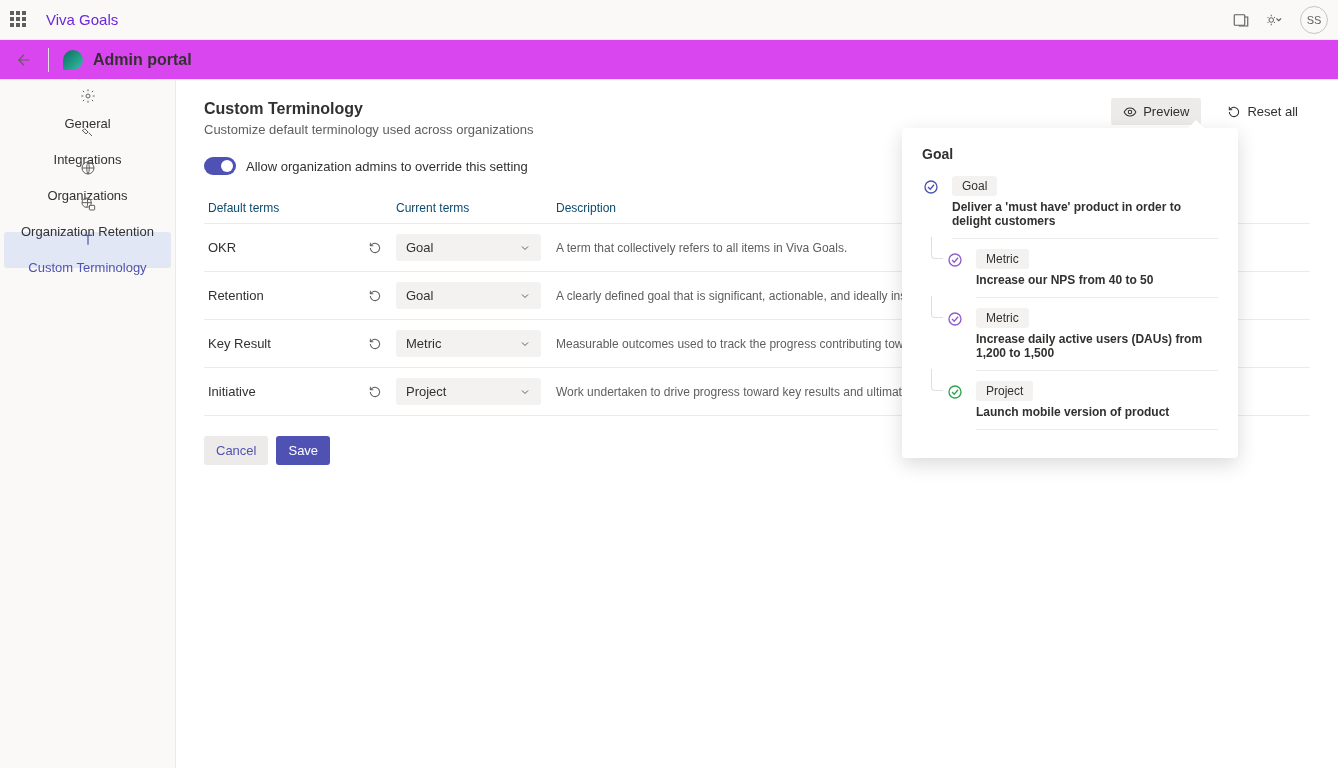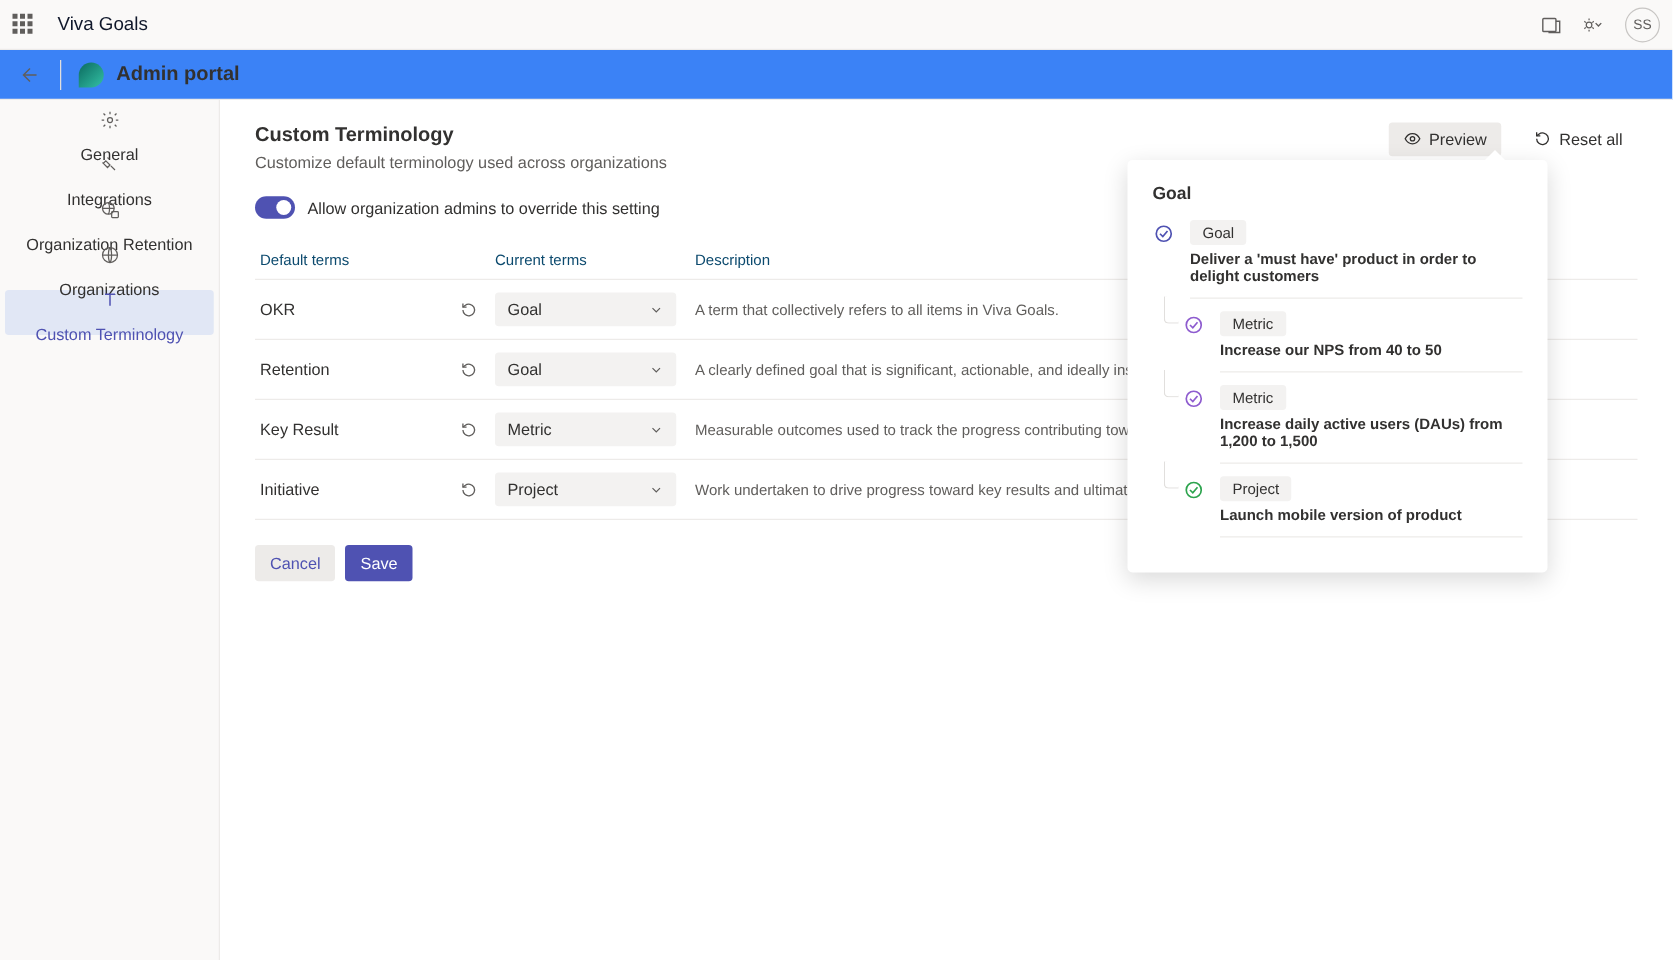--- a/index.html
+++ b/index.html
@@ -2,46 +2,46 @@
 <html><head>
 <meta charset="utf-8">
 <style>
   * { box-sizing: border-box; margin: 0; padding: 0; }
   body { font-family: "Segoe UI", Arial, sans-serif; font-size: 13px; color: #323130; background: #fff; }
   
   
   .topbar { height: 40px; border-bottom: 1px solid #edebe9; background: #faf9f8; display: flex; align-items: center; padding: 0 10px; }
   .waffle-icon { width: 18px; height: 18px; display: grid; grid-template-columns: repeat(3,4px); grid-template-rows: repeat(3,4px); gap: 2px; margin-right: 18px; cursor: pointer; }
   .waffle-icon span { background: #605e5c; width: 4px; height: 4px; }
-  .app-name { color: #0f172a; font-size: 15px; font-weight: 400; }
+  .app-name { color: #6d28d9; font-size: 15px; font-weight: 400; }
   .topbar-spacer { flex: 1; }
   .topbar-icons { display: flex; align-items: center; gap: 14px; }
   .topbar-icon { color: #605e5c; cursor: pointer; display: flex; align-items: center; }
   .avatar-circle { width: 28px; height: 28px; border: 1px solid #c8c6c4; border-radius: 50%; display: flex; align-items: center; justify-content: center; font-size: 11px; color: #605e5c; }
   
   
-  .subheader { height: 40px; border-bottom: 1px solid #edebe9; background: #3b82f6; display: flex; align-items: center; padding: 0 10px; }
+  .subheader { height: 40px; border-bottom: 1px solid #edebe9; background: #d946ef; display: flex; align-items: center; padding: 0 10px; }
   .back-btn { width: 28px; height: 28px; display: flex; align-items: center; justify-content: center; cursor: pointer; margin-right: 10px; }
   .divider-v { width: 1px; height: 24px; background: #e1dfdd; margin-right: 14px; }
   .logo-blob { width: 20px; height: 20px; background: linear-gradient(135deg,#0b6a5f 0%,#34c1a5 100%); border-radius: 50% 50% 50% 0; margin-right: 10px; }
   .subheader-title { font-size: 16px; font-weight: 600; color: #323130; }
   
   
   .layout { display: flex; height: calc(100vh - 80px); }
   .sidebar { width: 176px; background: #faf9f8; border-right: 1px solid #edebe9; padding-top: 8px; }
   .sidebar-item { display: flex; align-items: center; height: 36px; padding: 0 14px; gap: 12px; cursor: pointer; font-size: 13px; color: #323130; margin: 0 4px; border-radius: 3px; flex-direction: column; }
   .sidebar-item.active { background: #e1e7f5; color: #4f52b2; }
   .sidebar-item svg { width: 16px; height: 16px; flex-shrink: 0; }
   
   .main { flex: 1; padding: 20px 28px; position: relative; }
   .page-title { font-size: 16px; font-weight: 600; margin-bottom: 4px; }
   .page-subtitle { font-size: 13px; color: #605e5c; margin-bottom: 20px; }
   
   .action-row { position: absolute; top: 18px; right: 28px; display: flex; gap: 14px; }
-  .action-btn { display: flex; align-items: flex-start; gap: 6px; padding: 6px 12px; font-size: 13px; color: #323130; border: none; background: transparent; cursor: pointer; border-radius: 3px; }
+  .action-btn { display: flex; align-items: flex-end; gap: 6px; padding: 6px 12px; font-size: 13px; color: #323130; border: none; background: transparent; cursor: pointer; border-radius: 3px; }
   .action-btn.active { background: #edebe9; }
   
   .toggle-row { display: flex; align-items: center; gap: 10px; margin-bottom: 18px; }
   .toggle { width: 32px; height: 18px; background: #4f52b2; border-radius: 9px; position: relative; cursor: pointer; }
   .toggle::after { content: ""; width: 12px; height: 12px; background: #fff; border-radius: 50%; position: absolute; top: 3px; right: 3px; }
   
   table.terms { width: 100%; border-collapse: collapse; }
   table.terms th { text-align: left; font-weight: 400; font-size: 12px; color: #0c4a6e; padding: 8px 4px; border-bottom: 1px solid #edebe9; }
   table.terms td { padding: 10px 4px; border-bottom: 1px solid #edebe9; vertical-align: middle; }
   .col-default { width: 160px; }
@@ -128,32 +128,32 @@
       <span>General</span>
     </div>
     <div class="sidebar-item">
       <svg viewBox="0 0 24 24" fill="none" stroke="#605e5c" stroke-width="1.5">
           <path d="M7 7l5 5-3 3-5-5zM13 13l5 5M9 3l2 2M3 9l2 2"></path>
         </svg>
       <span>Integrations</span>
     </div>
     <div class="sidebar-item">
       <svg viewBox="0 0 24 24" fill="none" stroke="#605e5c" stroke-width="1.5">
+          <circle cx="12" cy="12" r="9"></circle>
+          <path d="M3 12h18M12 3c2.5 3 2.5 15 0 18M12 3c-2.5 3-2.5 15 0 18"></path>
+        </svg>
+      <span>Organizations</span>
+    </div>
+    <div class="sidebar-item">
+      <svg viewBox="0 0 24 24" fill="none" stroke="#605e5c" stroke-width="1.5">
           <circle cx="10" cy="10" r="7"></circle>
           <path d="M3 10h14M10 3c2 2.5 2 11.5 0 14"></path>
           <rect x="14" y="14" width="8" height="7" rx="1"></rect>
         </svg>
       <span>Organization Retention</span>
-    </div>
-    <div class="sidebar-item">
-      <svg viewBox="0 0 24 24" fill="none" stroke="#605e5c" stroke-width="1.5">
-          <circle cx="12" cy="12" r="9"></circle>
-          <path d="M3 12h18M12 3c2.5 3 2.5 15 0 18M12 3c-2.5 3-2.5 15 0 18"></path>
-        </svg>
-      <span>Organizations</span>
     </div>
     <div class="sidebar-item active">
       <svg viewBox="0 0 24 24" fill="none" stroke="#4f52b2" stroke-width="1.8">
           <path d="M6 5h12M12 5v14"></path>
         </svg>
       <span>Custom Terminology</span>
     </div>
   </div>
 
   <div class="main">

